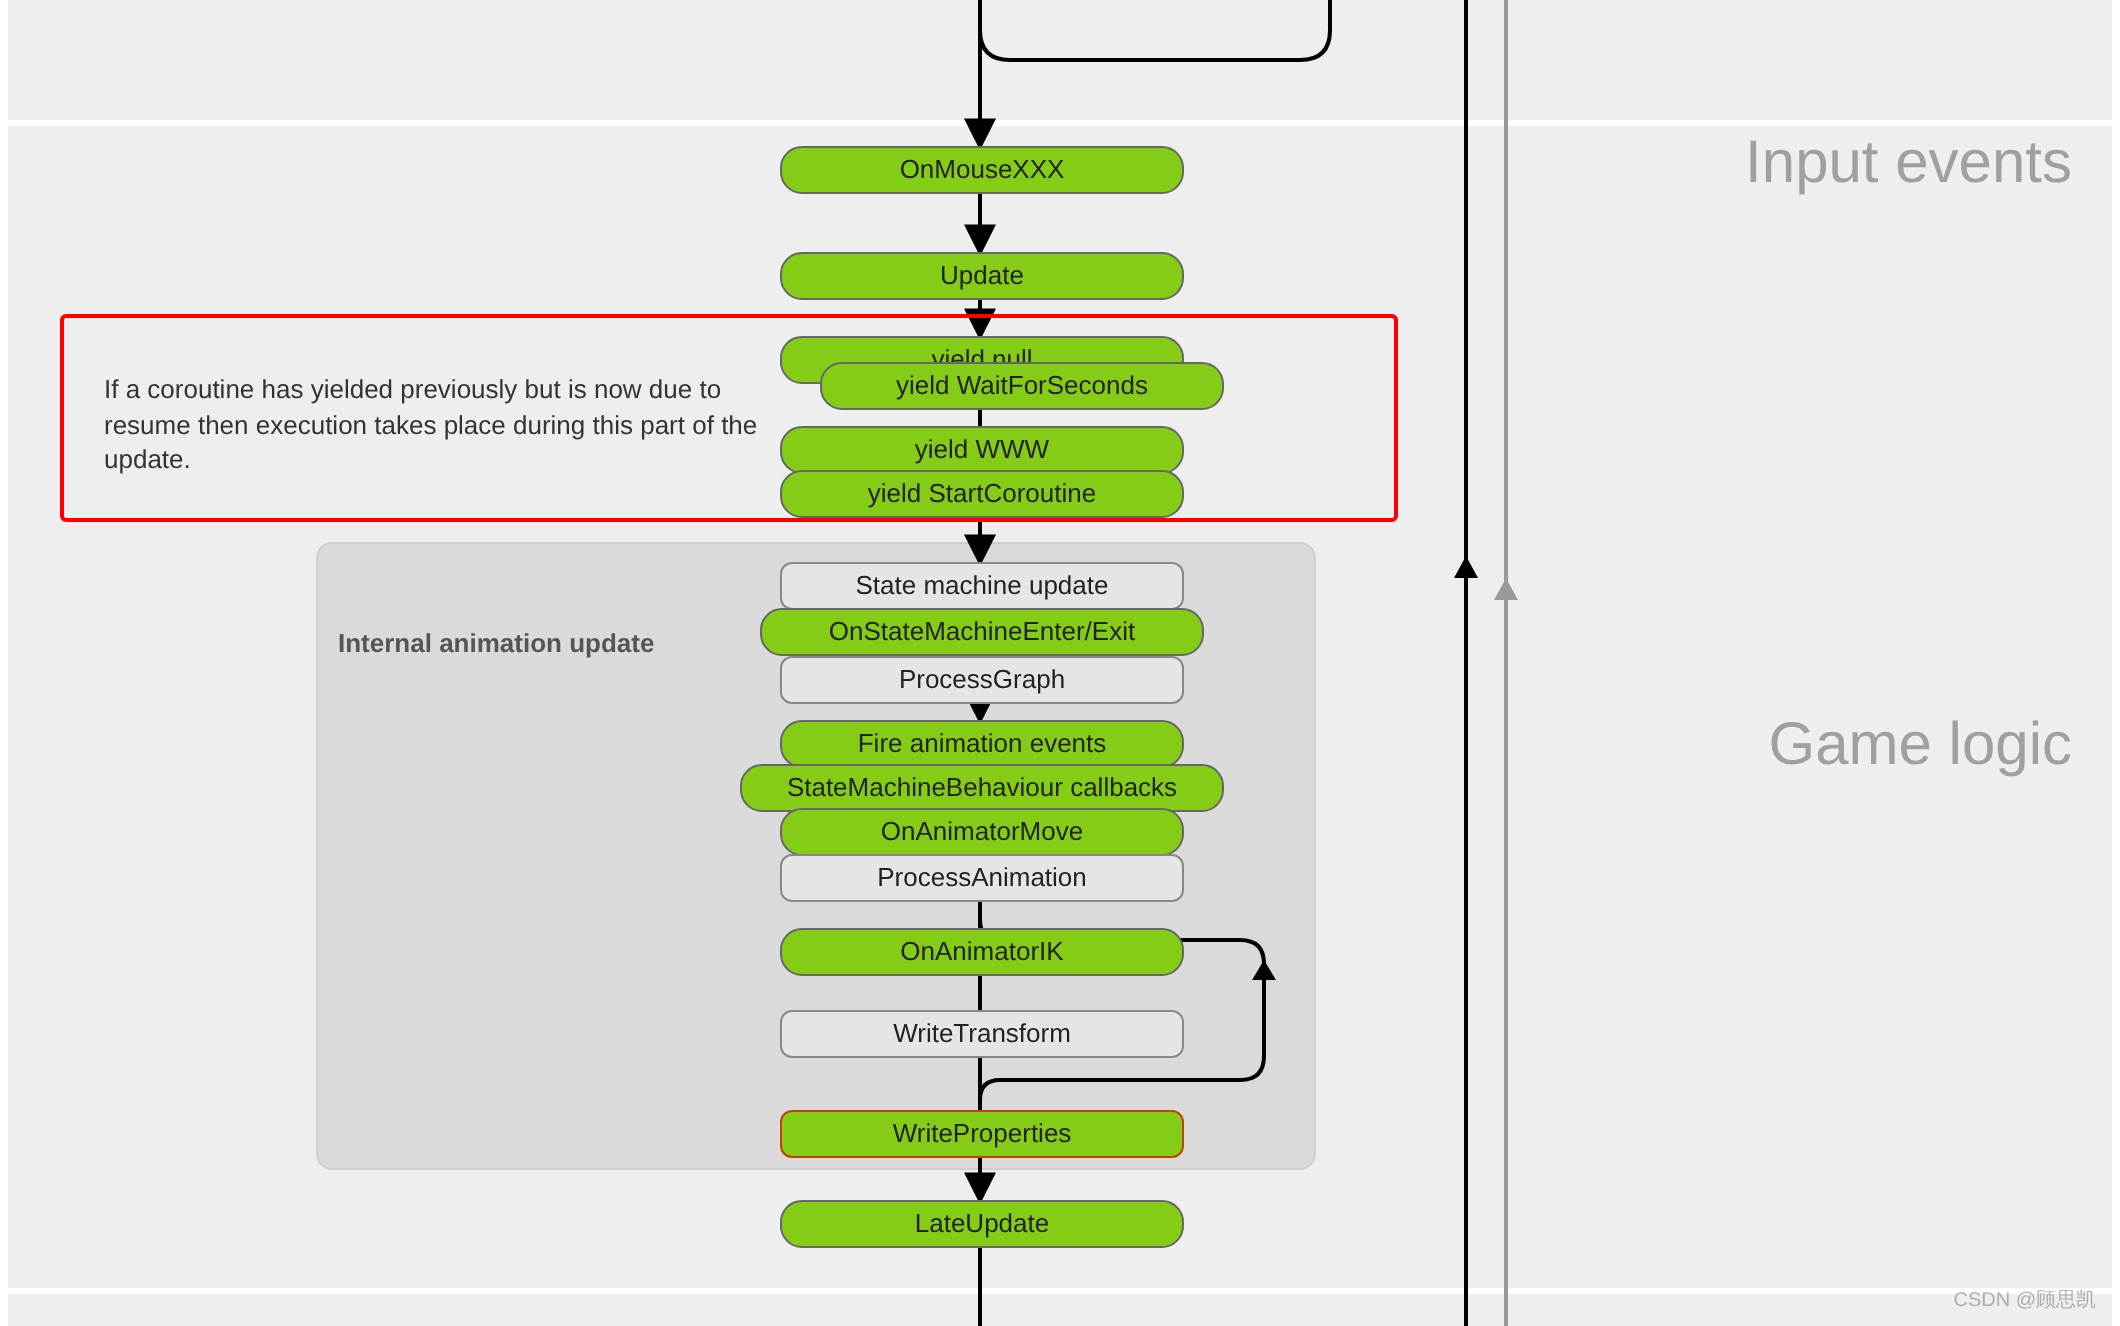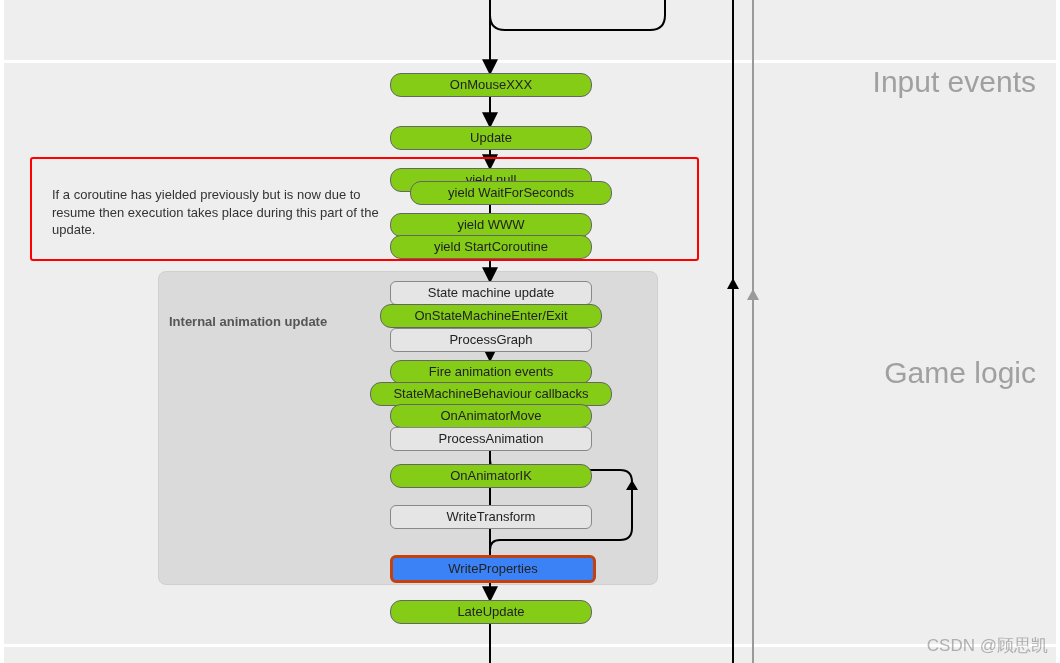--- a/index.html
+++ b/index.html
@@ -42,23 +42,23 @@
     background: #84cc16;
     font-size: 13px;
     z-index: 20;
   }
   .node-gray-dark {
     background: #e5e5e5;
     border-radius: 6px;
     border: 1px solid #888;
   }
   .node-gray-light {
-    background: #3b82f6;
+    background: #84cc16;
     border-radius: 6px;
-    border: 3px solid #c2410c;
+    border: 1px solid #c2410c;
   }
   .anim-panel {
     position: absolute;
     background: #dadada;
     border: 1px solid #cfcfcf;
     border-radius: 8px;
     z-index: 5;
   }
   .anim-panel-label {
     position: absolute;
@@ -91,21 +91,21 @@
     position: absolute;
     left: 0; top: 0;
     width: 1060px; height: 663px;
     z-index: 10;
     pointer-events: none;
   }
   .watermark {
     position: absolute;
     right: 12px;
     bottom: 6px;
-    font-size: 17px;
+    font-size: 10px;
     color: rgba(120,120,120,0.55);
     z-index: 60;
   }
 </style>
 </head>
 <body>
 
 <div class="stage">
 
   <div class="band" style="top:0; height:60px;"></div>

